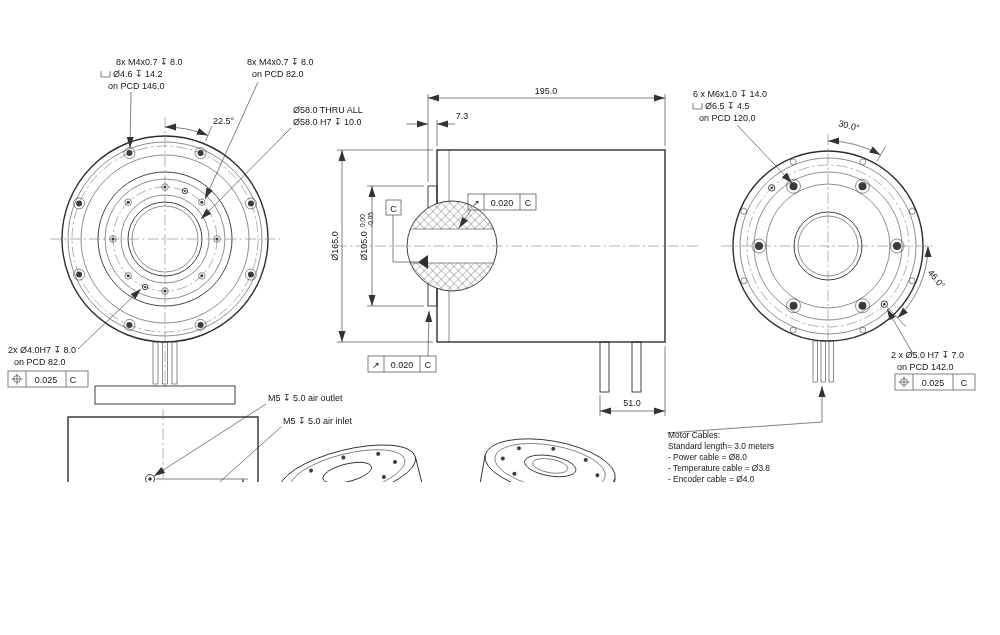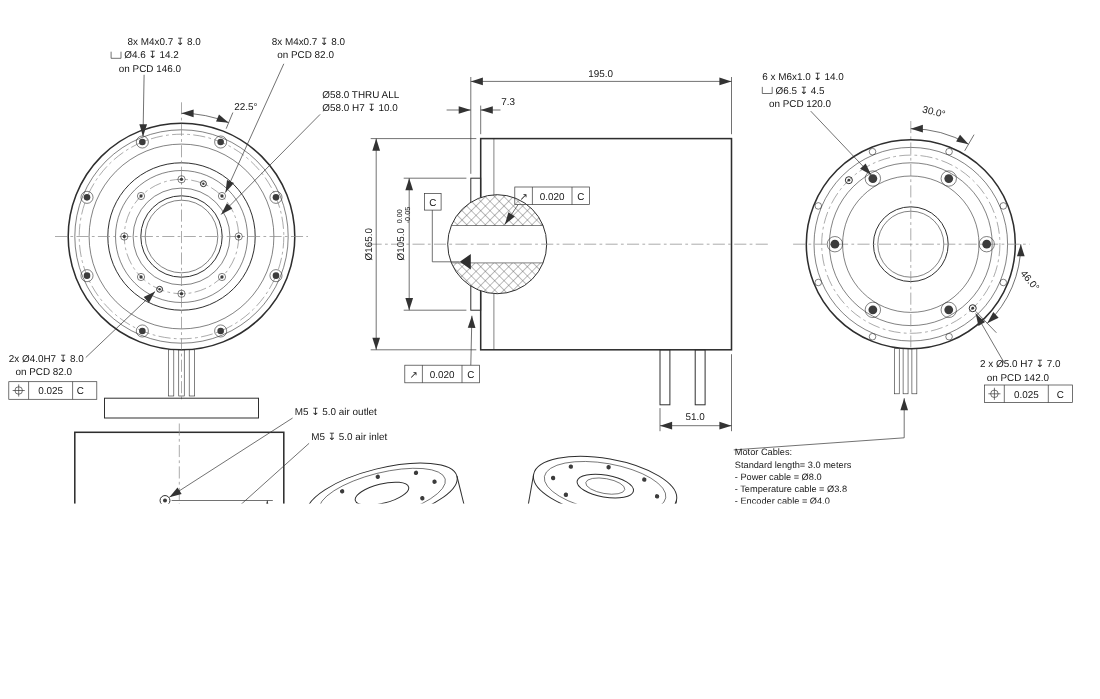--- a/index.html
+++ b/index.html
@@ -1,16 +1,16 @@
 <!DOCTYPE html>
 <html><head>
 <meta charset="utf-8">
 <style>
   html,body{margin:0;padding:0;background:#ffffff;}
-  .page{width:1000px;height:458px;position:relative;background:#ffffff;overflow:hidden;}
+  .page{width:1000px;height:458px;position:relative;background:#ffffff;overflow:hidden;margin-top:24px;}
   svg{display:block;}
   .ln{stroke:#2e2e2e;fill:none;stroke-width:0.9;}
   .lw{stroke-width:1.4;}
   .lt{stroke-width:0.55;}
   .cl{stroke:#8a8a8a;stroke-width:0.65;fill:none;stroke-dasharray:11 3 2.5 3;}
   .dm{stroke:#3a3a3a;stroke-width:0.65;fill:none;}
   .fillb{fill:#3c3c3c;stroke:none;}
   text{font-family:"Liberation Sans","DejaVu Sans",sans-serif;font-size:9px;fill:#161616;}
   .mid{text-anchor:middle;}
   .s8{font-size:8.4px;}

